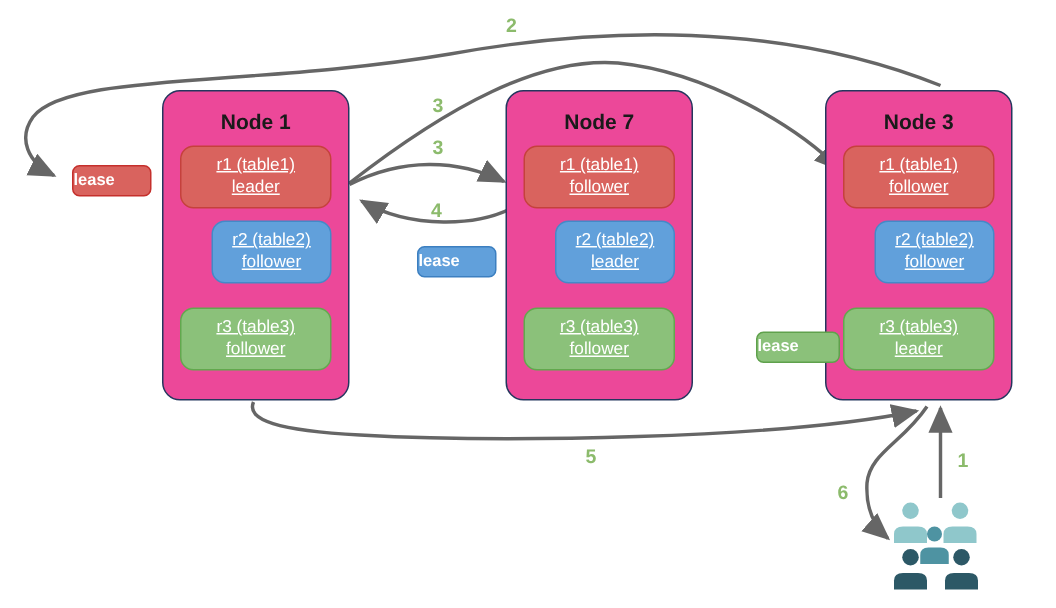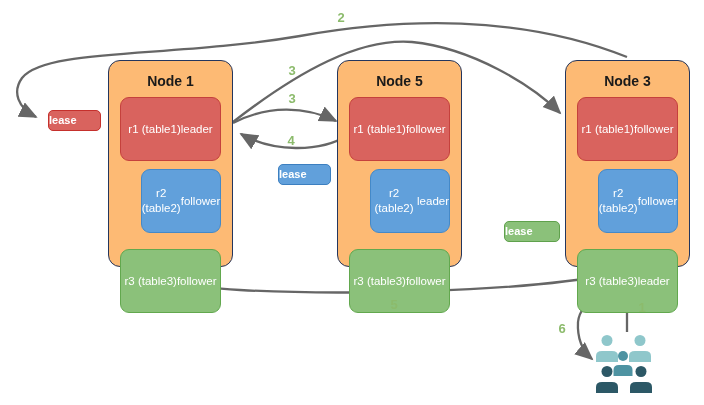--- a/index.html
+++ b/index.html
@@ -1,27 +1,27 @@
 <!DOCTYPE html>
 <html><head>
 <meta charset="utf-8">
 <style>
   html,body{margin:0;padding:0;background:#ffffff;}
   body{font-family:"Liberation Sans", sans-serif;}
   #canvas{position:relative;width:704px;height:405px;background:#ffffff;overflow:hidden;}
   #arrows{position:absolute;left:0;top:0;width:704px;height:405px;}
 
-  .node{position:absolute;width:125px;height:207px;background:#fdba74;
+  .node{position:absolute;width:125px;height:207px;background:#ec4899;
         border:1.5px solid #24365E;border-radius:12px;box-sizing:border-box;
         padding-top:9px;}
   .node-title{text-align:center;font-weight:bold;font-size:14px;color:#1a1a1a;
         height:22px;line-height:22px;margin-bottom:5px;}
-  .rep{margin:0 11px 8px 11px;height:64px;border-radius:9px;box-sizing:border-box;
-        display:flex;flex-direction:row;align-items:center;justify-content:center;
-        color:#ffffff;font-size:11.5px;line-height:1.3;text-align:center;}
+  .rep{margin:0 11px 8px 11px;height:42px;border-radius:9px;box-sizing:border-box;
+        display:flex;flex-direction:column;align-items:center;justify-content:center;
+        color:#ffffff;font-size:11.5px;line-height:1.3;text-align:center;text-decoration:underline;}
   .rep.red{background:#D9635E;border:1.5px solid #C5413C;}
   .rep.blue{background:#61A0DB;border:1.5px solid #4489C8;margin-left:32px;}
   .rep.green{background:#8BC17A;border:1.5px solid #62A84E;margin-top:16px;}
 
   .lease{position:absolute;box-sizing:border-box;border-radius:5px;color:#ffffff;
         font-size:11px;line-height:18px;height:21px;font-weight:bold;}
   .lease.red{background:#D9635E;border:1.5px solid #C5302C;}
   .lease.blue{background:#61A0DB;border:1.5px solid #3C7FC0;}
   .lease.green{background:#8BC17A;border:1.5px solid #5FA14C;}
 
@@ -60,36 +60,36 @@
       <span>r2 (table2)</span>
       <span>follower</span>
     </div>
     <div class="rep green">
       <span>r3 (table3)</span>
       <span>follower</span>
     </div>
   </div>
 
   <div class="node" style="left:337px;top:60px;">
-    <div class="node-title">Node 5</div>
+    <div class="node-title">Node 7</div>
     <div class="rep red">
       <span>r1 (table1)</span>
       <span>follower</span>
     </div>
     <div class="rep blue">
       <span>r2 (table2)</span>
       <span>leader</span>
     </div>
     <div class="rep green">
       <span>r3 (table3)</span>
       <span>follower</span>
     </div>
   </div>
 
-  <div class="node" style="left:565px;top:60px;">
+  <div class="node" style="left:550px;top:60px;">
     <div class="node-title">Node 3</div>
     <div class="rep red">
       <span>r1 (table1)</span>
       <span>follower</span>
     </div>
     <div class="rep blue">
       <span>r2 (table2)</span>
       <span>follower</span>
     </div>
     <div class="rep green">

